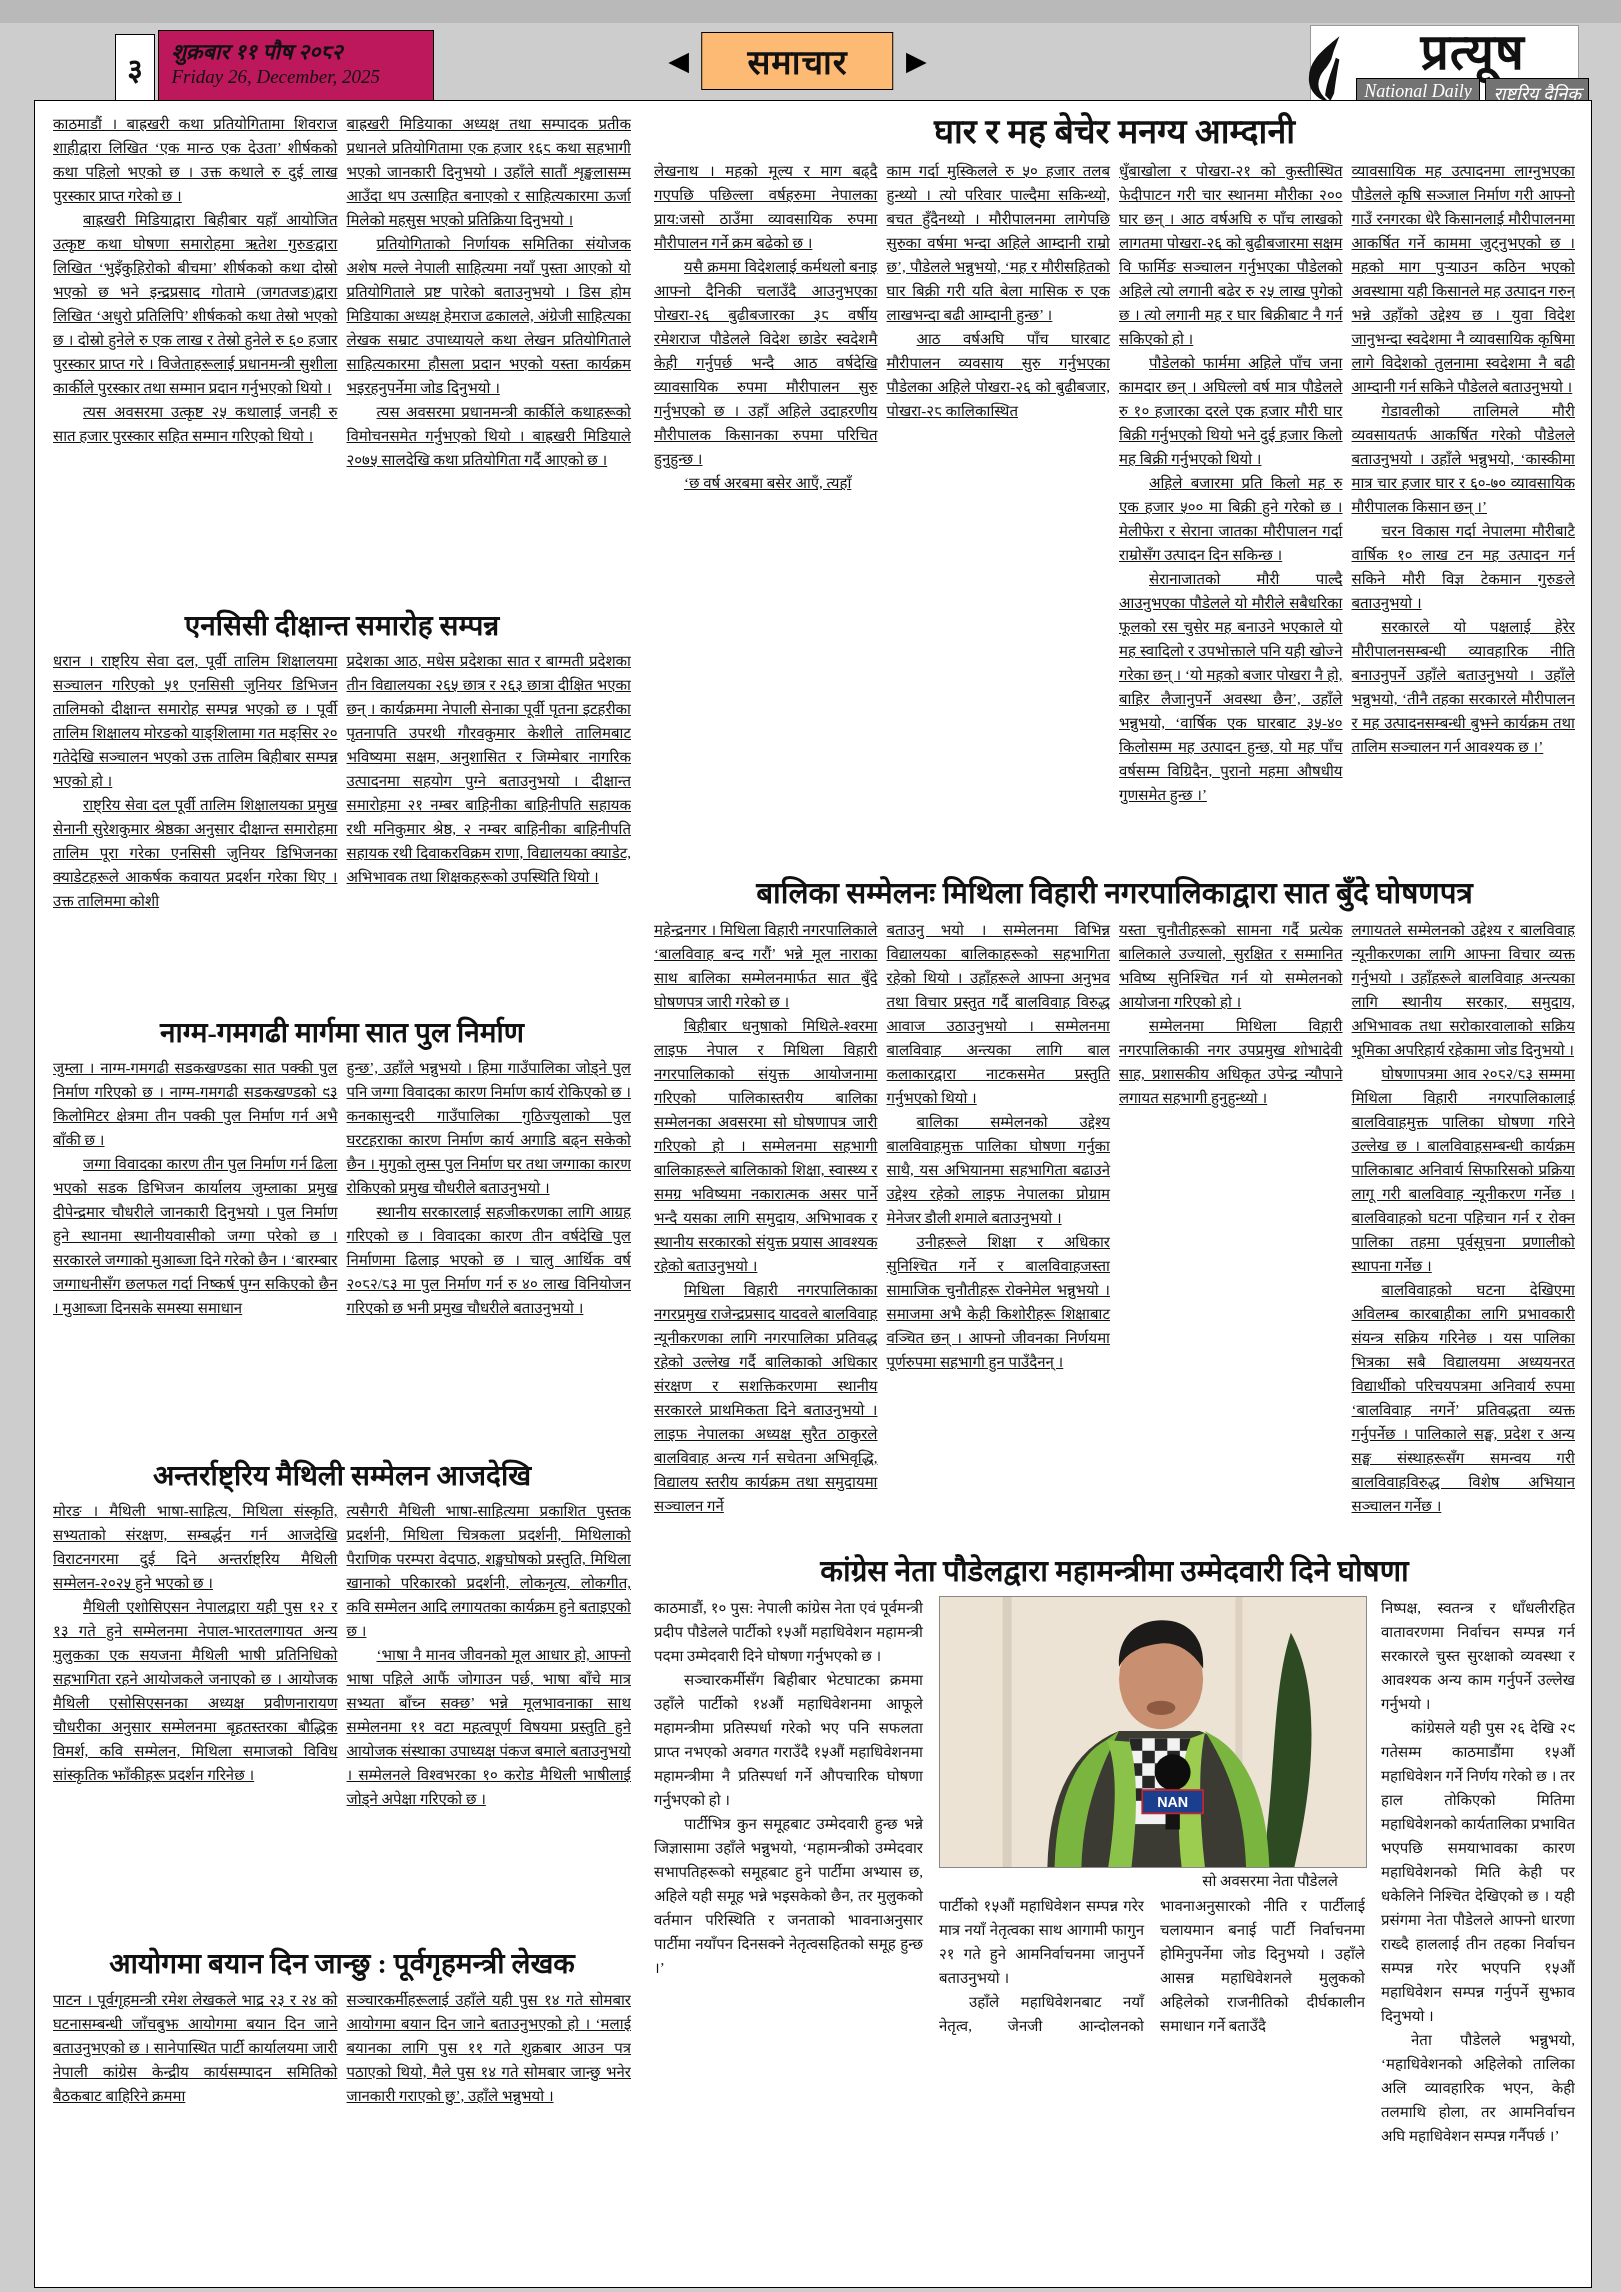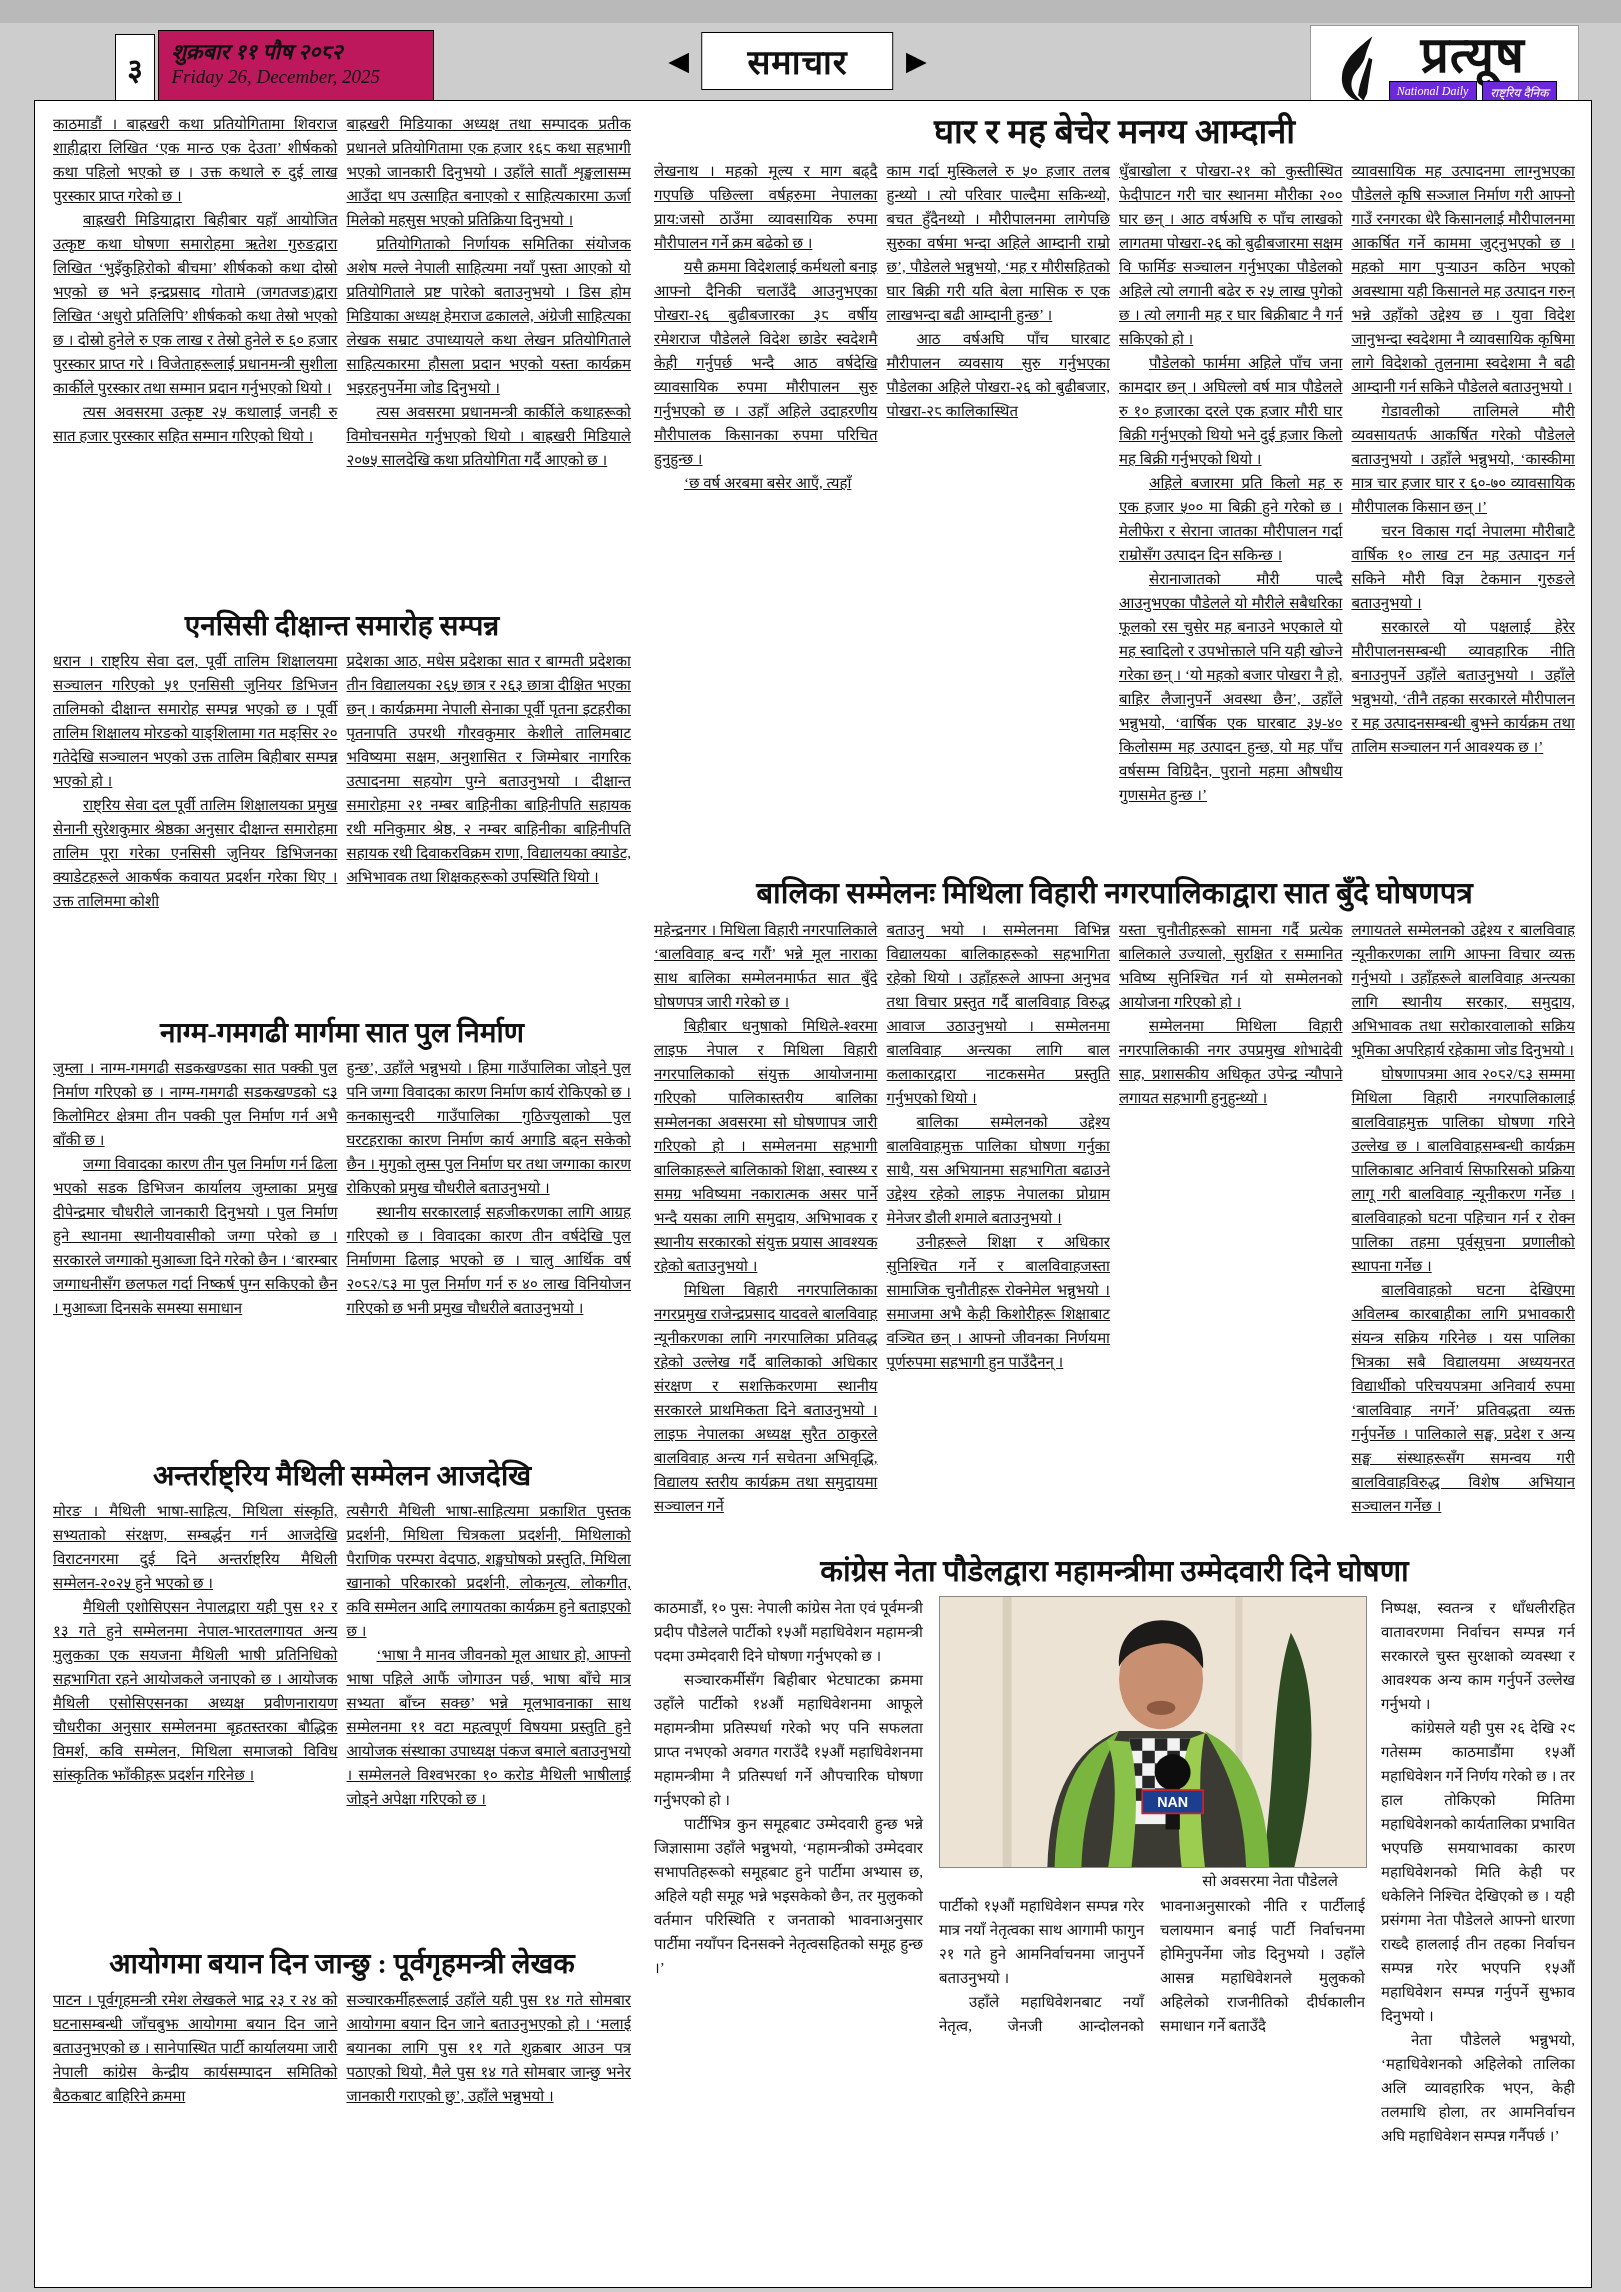--- a/index.html
+++ b/index.html
@@ -10,29 +10,29 @@
   
   .hdr{position:absolute;top:25px;left:36px;right:32px;height:73px;}
   .pagenum{position:absolute;left:79px;top:9px;width:38px;height:66px;background:#fff;border:0.9px solid #000;
            display:flex;align-items:center;justify-content:center;font-size:30px;font-weight:bold;}
   .datebox{position:absolute;left:122px;top:5.4px;width:276px;height:72px;background:#be185d;border:0.9px solid #000;
            padding:7.2px 9px 3.6px 12.5px;box-sizing:border-box;}
   .date-np{font-size:21.5px;font-weight:bold;font-style:italic;line-height:1.25;}
   .date-en{font-size:19px;font-style:italic;line-height:1.3;}
   .sectionwrap{position:absolute;left:50%;top:7.2px;transform:translateX(-56%);display:flex;align-items:center;gap:12.5px;}
   .nav-arrow{font-size:27px;line-height:1;color:#000;}
-  .sectionbox{background:#ffffff;border:0.9px solid #000;width:190px;height:56px;display:flex;align-items:center;justify-content:center;
+  .sectionbox{background:#fdba74;border:0.9px solid #000;width:190px;height:56px;display:flex;align-items:center;justify-content:center;
               font-size:34px;font-weight:bold;letter-spacing:0.9px;}
   .logo{position:absolute;right:10.7px;top:0;width:269px;height:86px;background:#fff;border:0.9px solid #999;
         display:flex;align-items:center;justify-content:center;gap:3.6px;padding:1.8px 5.4px;box-sizing:border-box;}
   .logo-flame{width:52px;height:75px;flex:0 0 auto;}
   .logo-right{display:flex;flex-direction:column;align-items:center;}
   .logo-title{font-size:50px;font-weight:bold;line-height:.95;letter-spacing:0.9px;}
   .logo-tags{display:flex;gap:5.4px;margin-top:1.8px;}
-  .logo-tag{background:#6d28d9;color:#fff;font-size:12px;font-style:italic;padding:1.8px 7.2px;border:0.9px solid #000;white-space:nowrap;}
+  .logo-tag{background:#737373;color:#fff;font-size:18px;font-style:italic;padding:1.8px 7.2px;border:0.9px solid #000;white-space:nowrap;}
 
   
   .frame{position:absolute;top:100px;left:34px;right:30px;bottom:5.4px;border:1.8px solid #000;background:#fff;
          padding:10.7px 16px 7.2px 18px;box-sizing:border-box;display:flex;gap:23px;overflow:hidden;}
   .zone-left{width:578px;flex:0 0 auto;}
   .zone-right{flex:1 1 auto;min-width:0;}
 
   .art{margin-bottom:9px;}
   .headline{font-weight:bold;text-align:center;line-height:1.18;margin:1.8px 0 7.2px 0;}
   .hl-a{font-size:29.6px;}

